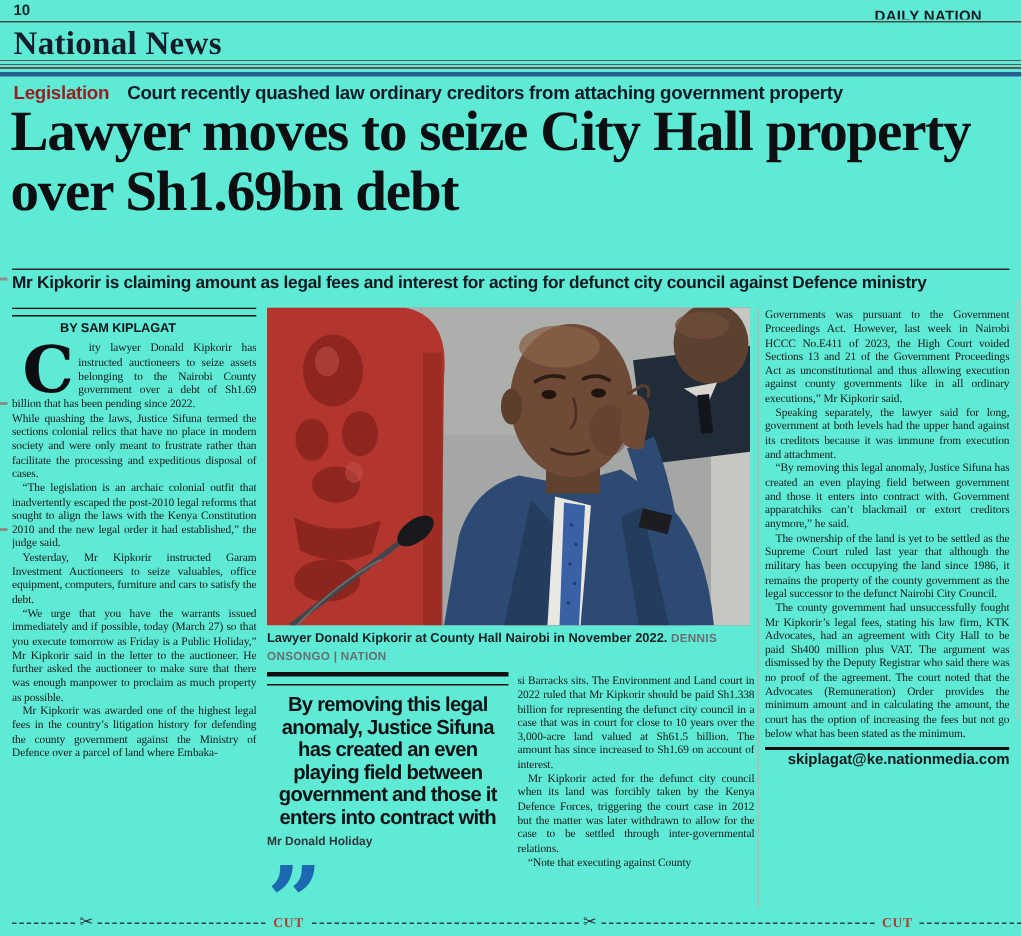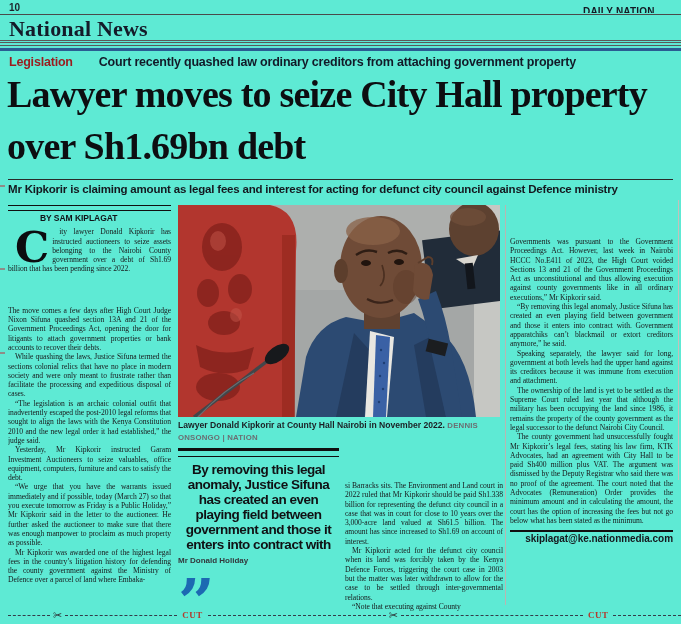--- a/index.html
+++ b/index.html
@@ -18,37 +18,37 @@
     font-family:"Liberation Serif","DejaVu Serif",serif;font-weight:bold;
     font-size:22px;color:#141b29;letter-spacing:.2px;
   }
   .stripes{
     position:absolute;left:0;right:0;top:40px;height:7px;
     background:repeating-linear-gradient(to bottom,#5a5a5a 0 1px,transparent 1px 2.4px);
   }
   .bluebar{position:absolute;left:0;right:0;top:48px;height:3px;background:#2a5d92;}
   
   .kicker{position:absolute;left:9px;top:55px;font-size:12.5px;font-weight:bold;letter-spacing:-.2px;}
-  .kicker .label{color:#9a1c1e;margin-right:26px;}
+  .kicker .label{color:#9a1c1e;margin-right:12px;}
   .kicker .ktext{color:#121a28;}
   
   .headline{
     position:absolute;left:7px;top:68px;width:668px;
     font-family:"Liberation Serif","DejaVu Serif",serif;font-weight:bold;
-    font-size:38px;line-height:52px;letter-spacing:-.8px;color:#0d0e11;
+    font-size:38px;line-height:40px;letter-spacing:-.8px;color:#0d0e11;
   }
   .headrule{position:absolute;left:8px;right:8px;top:179px;height:1px;background:#2a2a2a;}
   .standfirst{position:absolute;left:8px;top:183px;width:666px;font-size:11.5px;font-weight:bold;color:#14181f;letter-spacing:-.2px;}
   
   .content{position:absolute;left:0;top:205px;width:681px;height:407px;}
   .col{position:absolute;text-align:justify;
     font-family:"Liberation Serif","DejaVu Serif",serif;
     font-size:7.6px;line-height:9.3px;letter-spacing:-.05px;color:#17181a;}
   .col p{margin:0;text-indent:7px;}
-  .col p:first-child{text-indent:0;margin-top:32px;}
+  .col p:first-child{text-indent:0;}
   .col1{left:8px;width:163px;height:404px;overflow:hidden;}
   .byline-rule{height:4px;border-top:1px solid #101010;border-bottom:1px solid #101010;margin-bottom:3px;}
   .byline{font-family:"Liberation Sans",sans-serif;font-size:8.5px;font-weight:bold;color:#101318;margin:0 0 4px 0;text-align:left;padding-left:32px;}
   .lead-para{text-indent:0;}
   .dropcap{
     float:left;font-family:"DejaVu Serif","Liberation Serif",serif;font-weight:bold;
     font-size:43px;line-height:34px;padding:3px 3px 0 0;color:#0c0d10;
   }
   .col3{left:345px;top:244px;width:158px;height:166px;overflow:hidden;}
   .col4{left:510px;top:0;width:163px;height:404px;overflow:hidden;}
@@ -104,21 +104,20 @@
   <div class="regmark" style="top:268px"></div>
   <div class="regmark" style="top:352px"></div>
 
   <div class="content">
 
     <div class="col col1">
       <div class="byline-rule"></div>
       <div class="byline">BY SAM KIPLAGAT</div>
       <p class="lead-para"><span class="dropcap">C</span><span>ity lawyer Donald Kipkorir has instructed auctioneers to seize assets belonging to the Nairobi County government over a debt of Sh1.69 billion that has been pending since 2022.</span></p>
       <div>
-          <p>The move comes a few days after High Court Judge Nixon Sifuna quashed section 13A and 21 of the Government Proceedings Act, opening the door for litigants to attach government properties or bank accounts to recover their debts.</p>
           <p>While quashing the laws, Justice Sifuna termed the sections colonial relics that have no place in modern society and were only meant to frustrate rather than facilitate the processing and expeditious disposal of cases.</p>
           <p>“The legislation is an archaic colonial outfit that inadvertently escaped the post-2010 legal reforms that sought to align the laws with the Kenya Constitution 2010 and the new legal order it had established,” the judge said.</p>
           <p>Yesterday, Mr Kipkorir instructed Garam Investment Auctioneers to seize valuables, office equipment, computers, furniture and cars to satisfy the debt.</p>
           <p>“We urge that you have the warrants issued immediately and if possible, today (March 27) so that you execute tomorrow as Friday is a Public Holiday,” Mr Kipkorir said in the letter to the auctioneer. He further asked the auctioneer to make sure that there was enough manpower to proclaim as much property as possible.</p>
           <p>Mr Kipkorir was awarded one of the highest legal fees in the country’s litigation history for defending the county government against the Ministry of Defence over a parcel of land where Embaka-</p>
         </div>
     </div>
 
     <div class="photo">
       <svg width="322" height="212" viewBox="0 0 322 212" preserveAspectRatio="none">
@@ -193,31 +192,31 @@
     <div class="pullquote">
       <div class="pq-rule"></div>
       <div class="pq-text">By removing this legal anomaly, Justice Sifuna has created an even playing field between government and those it enters into contract with</div>
       <div class="pq-attr">Mr Donald Holiday</div>
       <div class="pq-glyph">”</div>
     </div>
 
     <div class="col col3">
       <div>
           <p>si Barracks sits. The Environment and Land court in 2022 ruled that Mr Kipkorir should be paid Sh1.338 billion for representing the defunct city council in a case that was in court for close to 10 years over the 3,000-acre land valued at Sh61.5 billion. The amount has since increased to Sh1.69 on account of interest.</p>
-          <p>Mr Kipkorir acted for the defunct city council when its land was forcibly taken by the Kenya Defence Forces, triggering the court case in 2003 but the matter was later withdrawn to allow for the case to be settled through inter-governmental relations.</p>
+          <p>Mr Kipkorir acted for the defunct city council when its land was forcibly taken by the Kenya Defence Forces, triggering the court case in 2012 but the matter was later withdrawn to allow for the case to be settled through inter-governmental relations.</p>
           <p>“Note that executing against County</p>
         </div>
     </div>
 
     <div class="coldivider"></div>
     <div class="col col4">
       <div>
           <p>Governments was pursuant to the Government Proceedings Act. However, last week in Nairobi HCCC No.E411 of 2023, the High Court voided Sections 13 and 21 of the Government Proceedings Act as unconstitutional and thus allowing execution against county governments like in all ordinary executions,” Mr Kipkorir said.</p>
+          <p>Speaking separately, the lawyer said for long, government at both levels had the upper hand against its creditors because it was immune from execution and attachment.</p>
           <p>“By removing this legal anomaly, Justice Sifuna has created an even playing field between government and those it enters into contract with. Government apparatchiks can’t blackmail or extort creditors anymore,” he said.</p>
-          <p>Speaking separately, the lawyer said for long, government at both levels had the upper hand against its creditors because it was immune from execution and attachment.</p>
           <p>The ownership of the land is yet to be settled as the Supreme Court ruled last year that although the military has been occupying the land since 1986, it remains the property of the county government as the legal successor to the defunct Nairobi City Council.</p>
           <p>The county government had unsuccessfully fought Mr Kipkorir’s legal fees, stating his law firm, KTK Advocates, had an agreement with City Hall to be paid Sh400 million plus VAT. The argument was dismissed by the Deputy Registrar who said there was no proof of the agreement. The court noted that the Advocates (Remuneration) Order provides the minimum amount and in calculating the amount, the court has the option of increasing the fees but not go below what has been stated as the minimum.</p>
         </div>
       <div class="tagline-rule"></div>
       <div class="email">skiplagat@ke.nationmedia.com</div>
     </div>
   </div>
 
   <div class="pageedge"></div>
 

